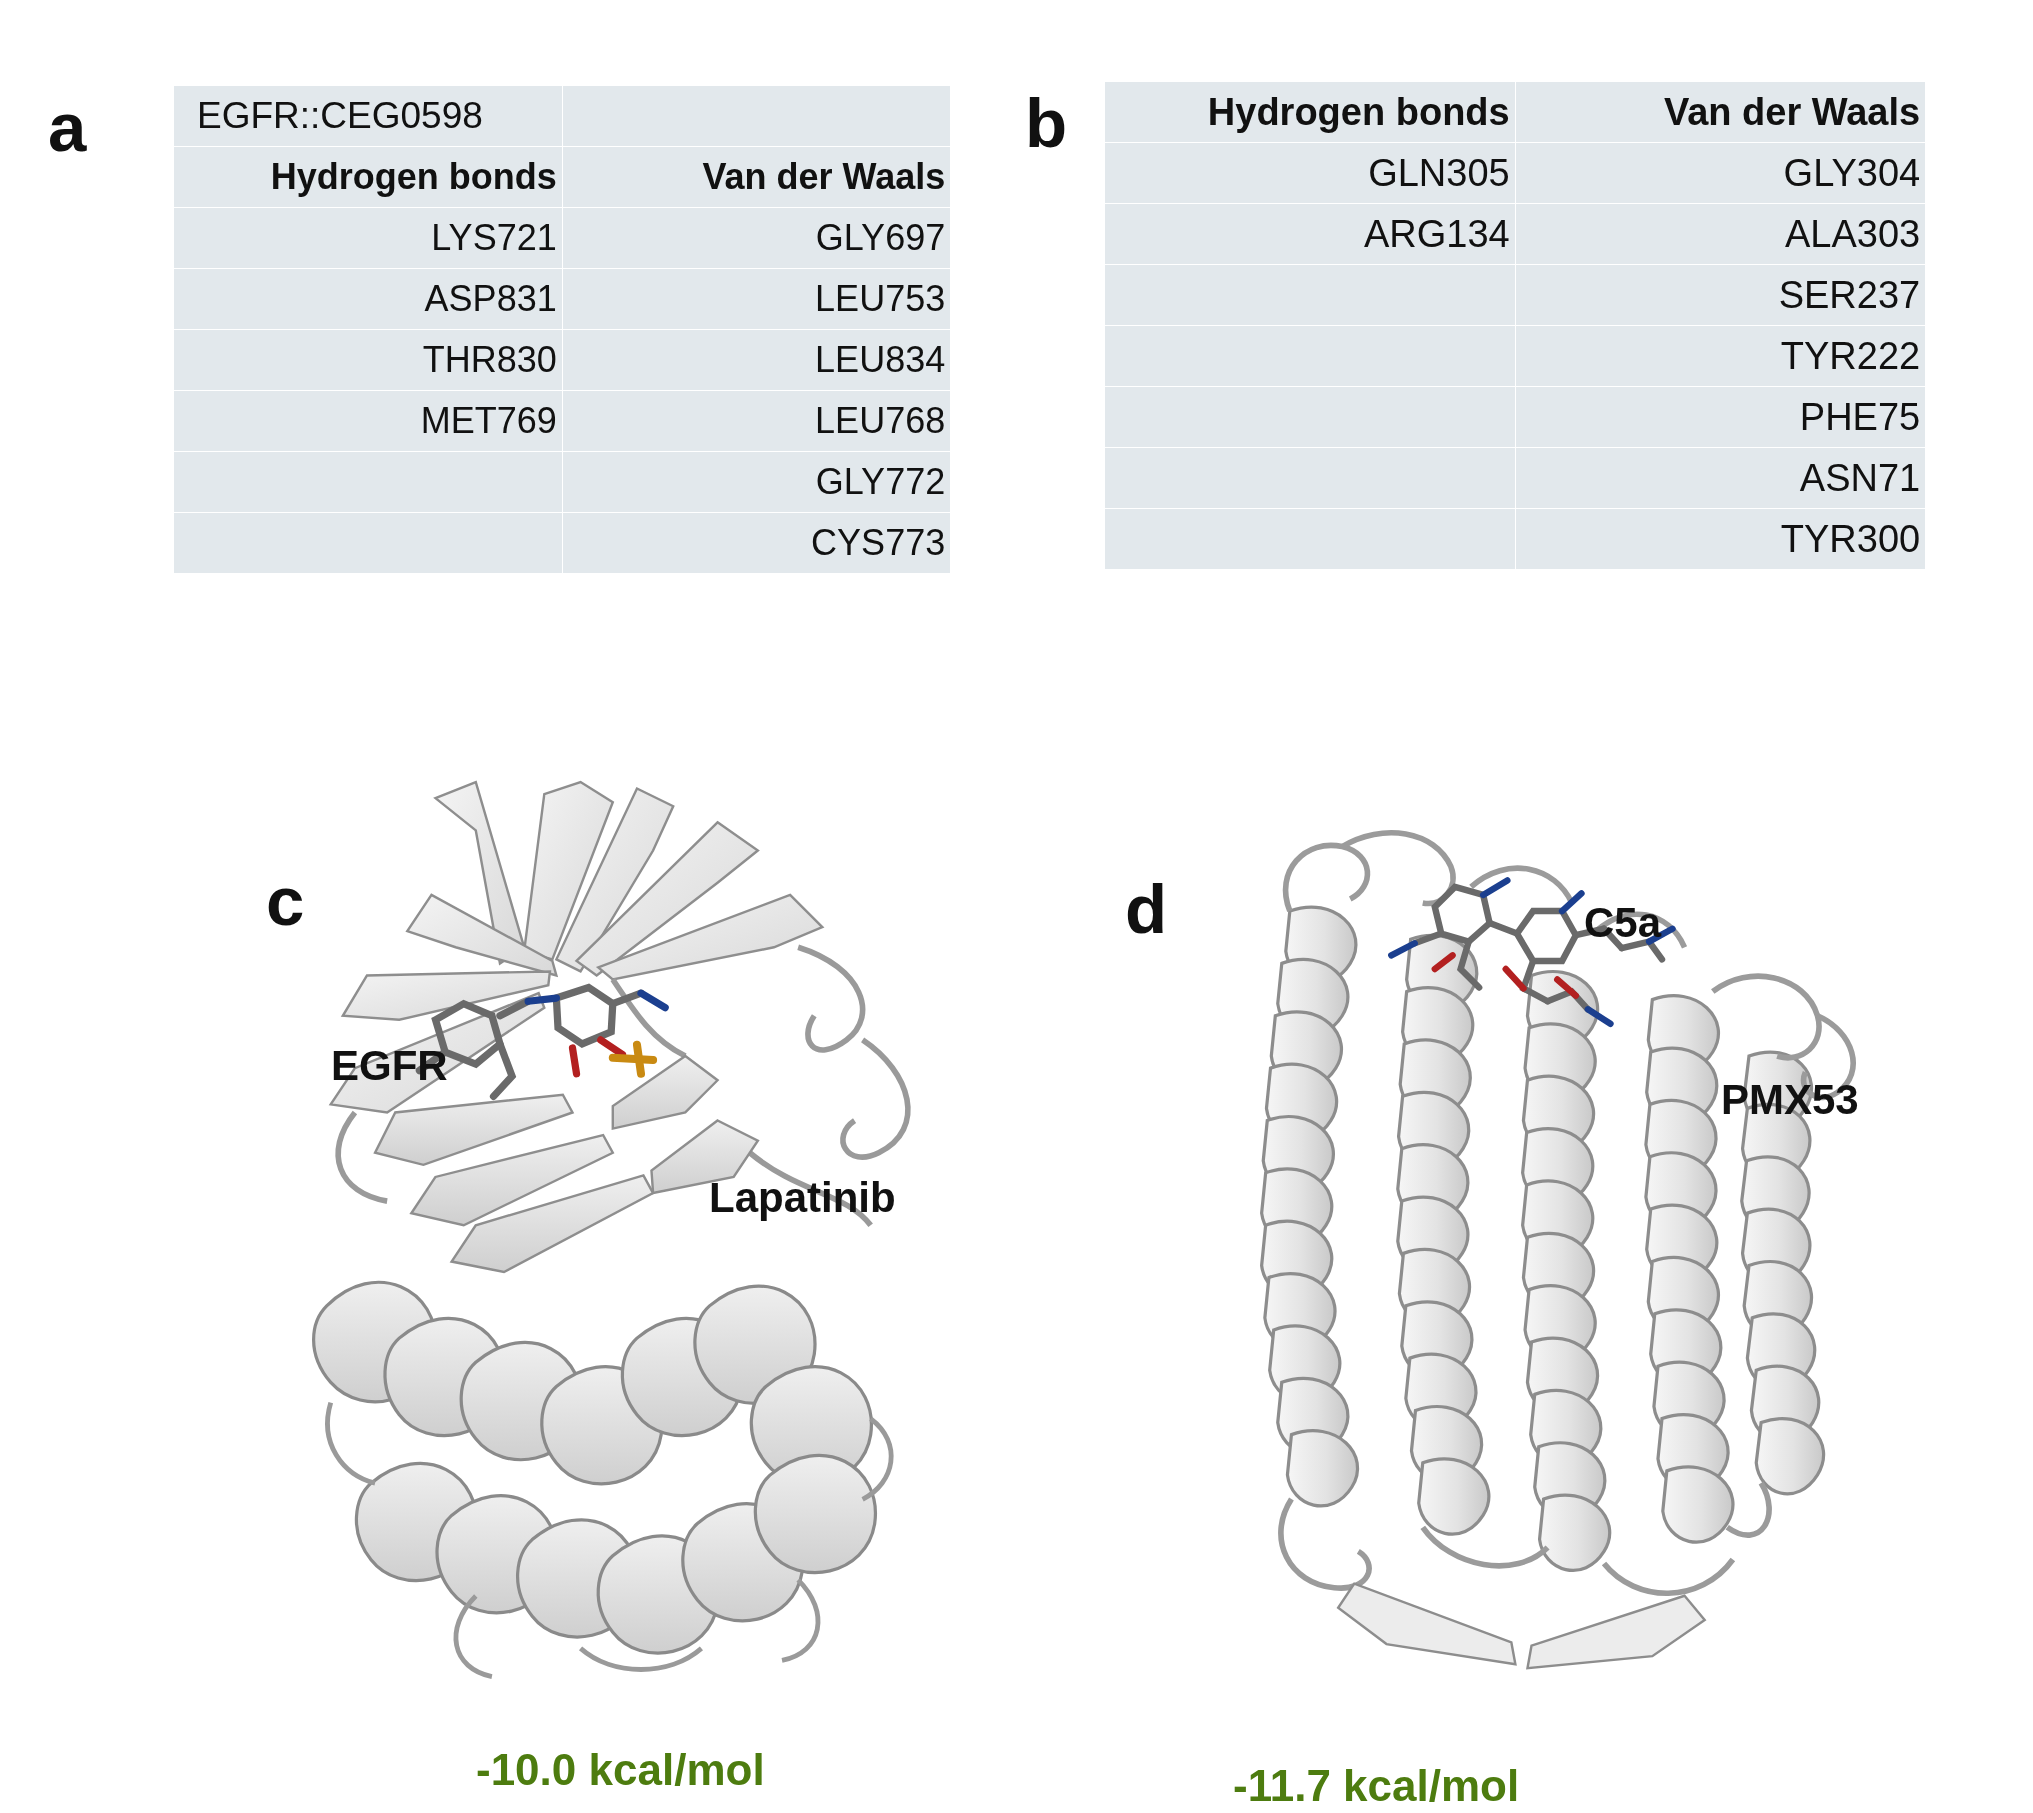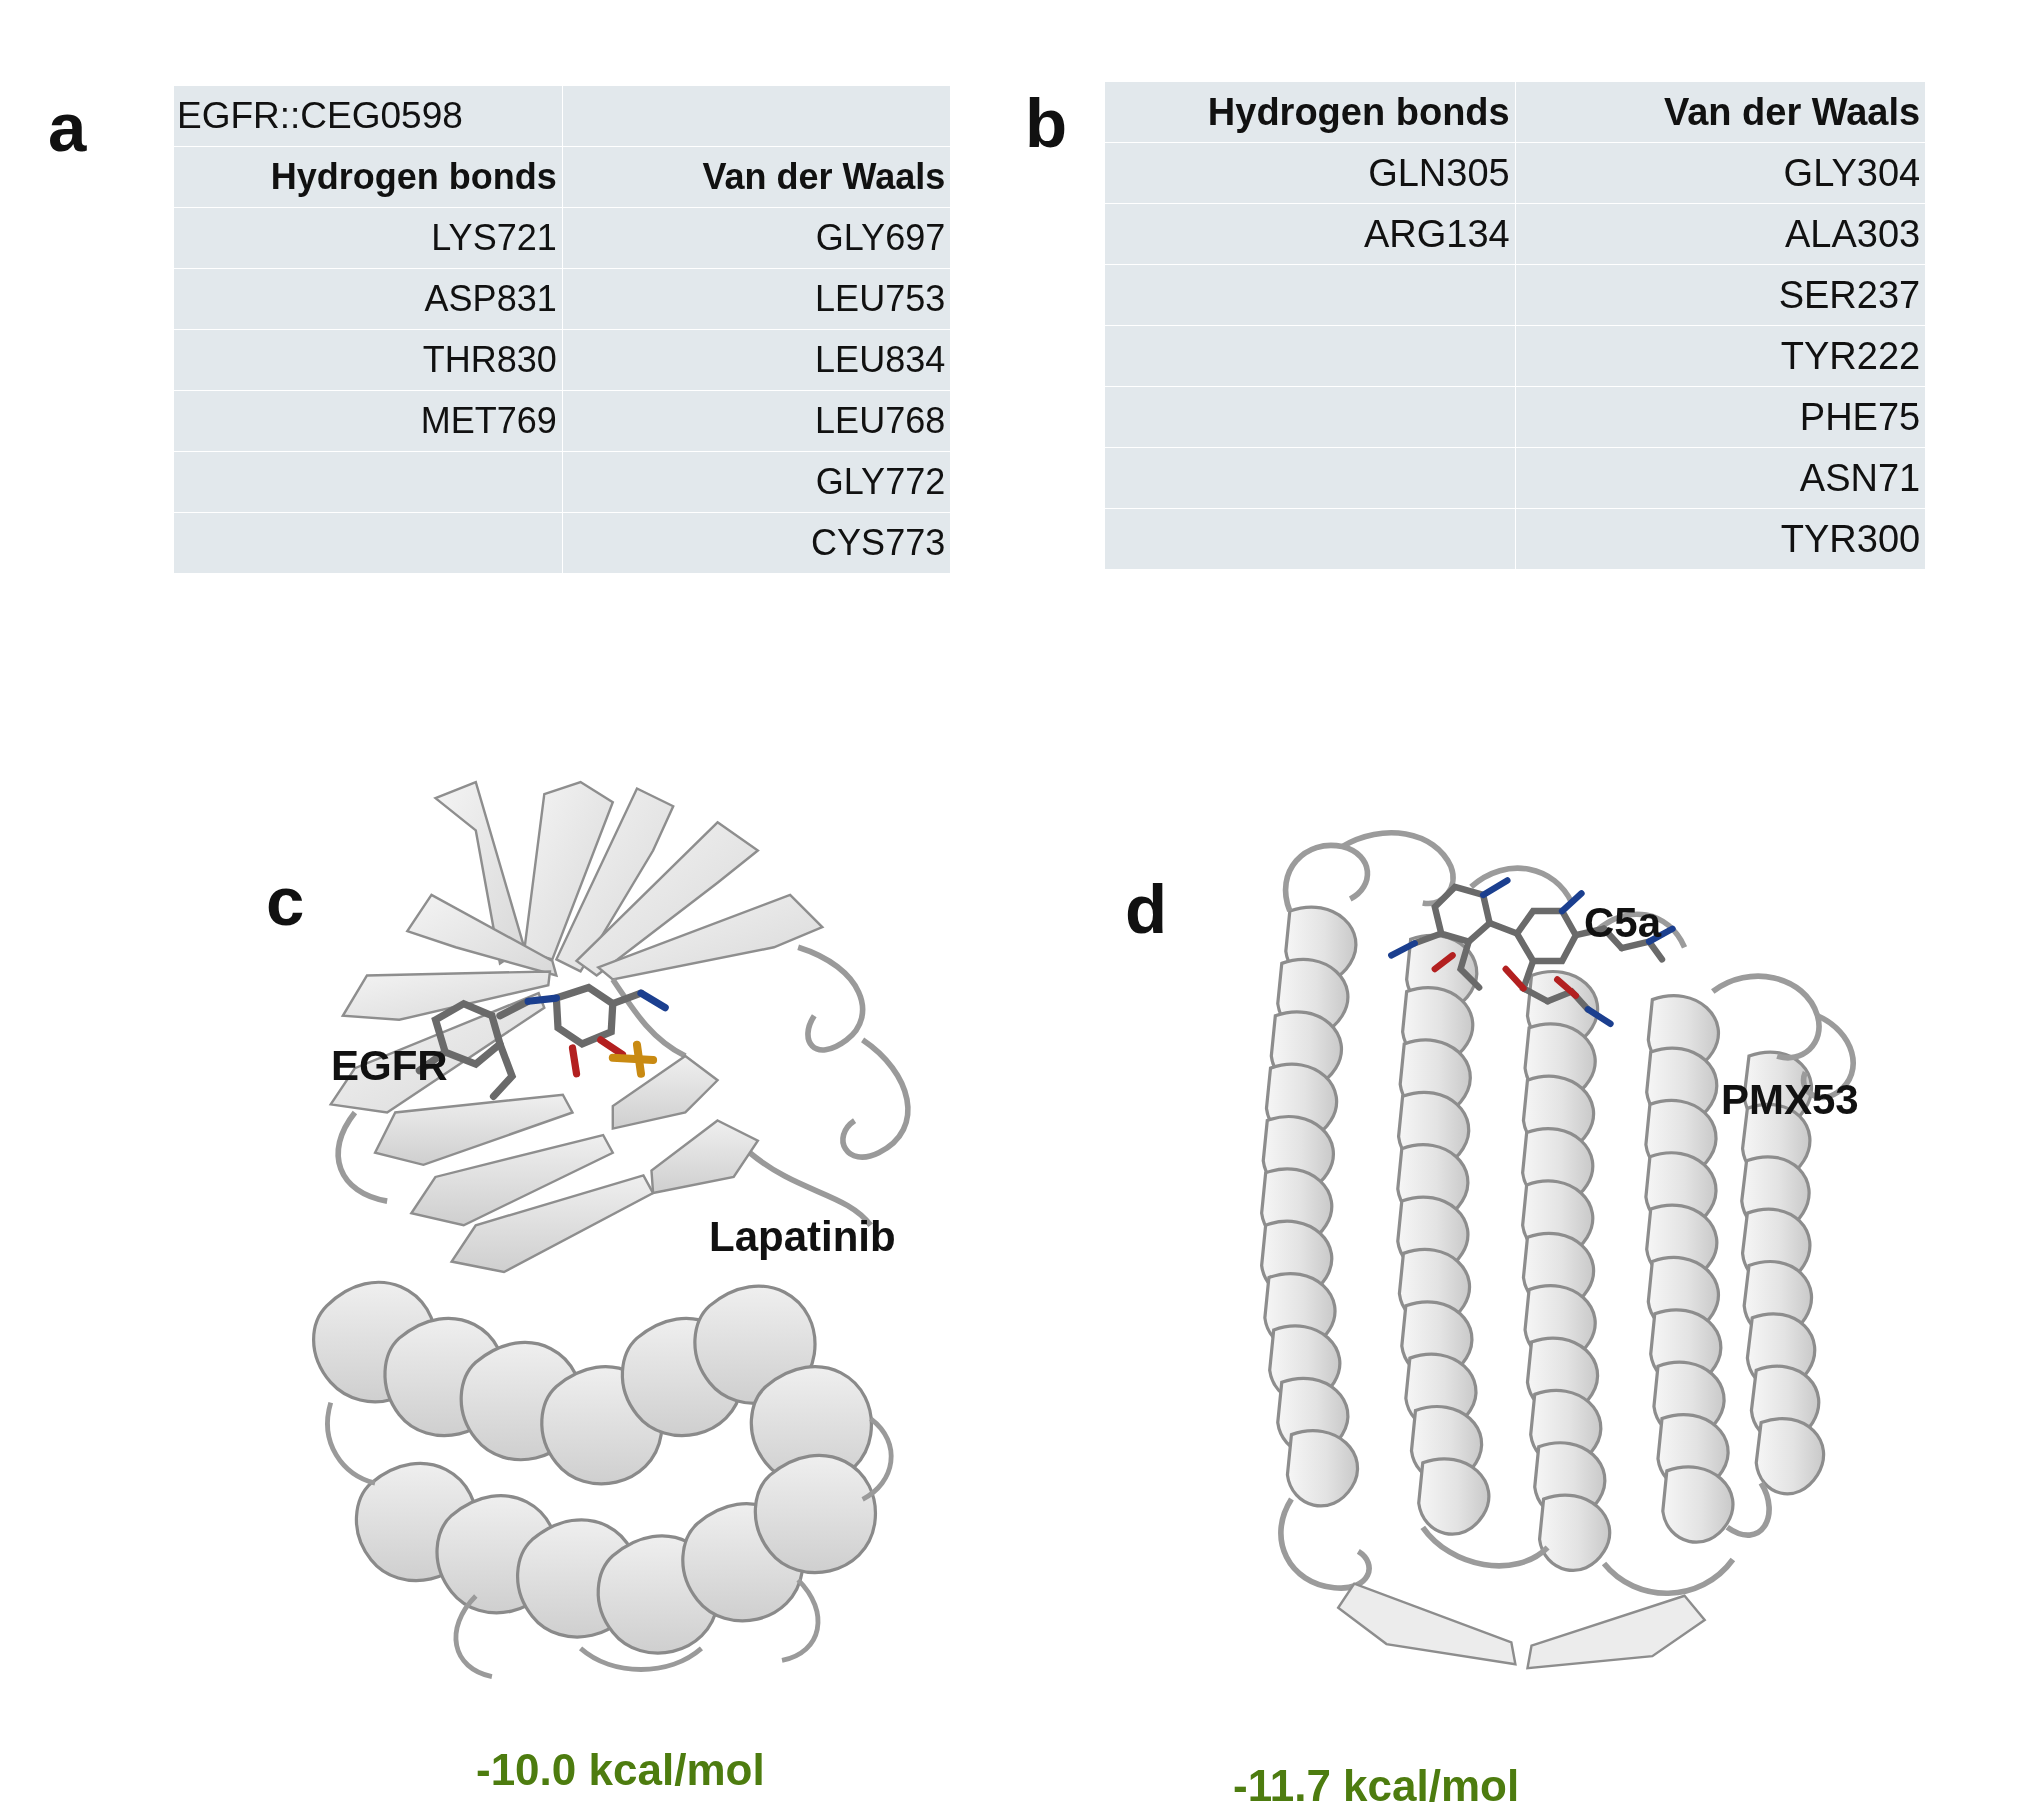--- a/index.html
+++ b/index.html
@@ -53,21 +53,21 @@
     border: 1.6px solid #ffffff;
     text-align: right;
     font-size: 36px;
     padding: 8px 4.8px;
     height: 44px;
     color: #111;
     white-space: nowrap;
   }
   table.interaction-table td.title-cell {
     text-align: left;
-    padding-left: 3px;
+    padding-left: 23px;
     font-size: 37px;
   }
   table.interaction-table td.header-cell {
     font-weight: bold;
   }
   table.interaction-table td.empty-cell {
     
   }
   #table-a td { width: 50%; }
   #table-b td { width: 50%; }
@@ -84,21 +84,21 @@
   .struct-svg { display: block; width: 100%; height: 100%; }
 
   .struct-label {
     position: absolute;
     font-size: 42px;
     font-weight: bold;
     color: #111;
     white-space: nowrap;
   }
   #label-egfr      { left: 331px;  top: 1028px; margin-top: 14px; }
-  #label-lapatinib { left: 709px;  top: 1213px; }
+  #label-lapatinib { left: 709px;  top: 1174px; }
   #label-c5a       { left: 1584px; top: 899px; }
   #label-pmx53     { left: 1721px; top: 1076px; }
 
   .energy-label {
     position: absolute;
     font-size: 44px;
     font-weight: bold;
     color: #4d7c0f;
     white-space: nowrap;
   }

